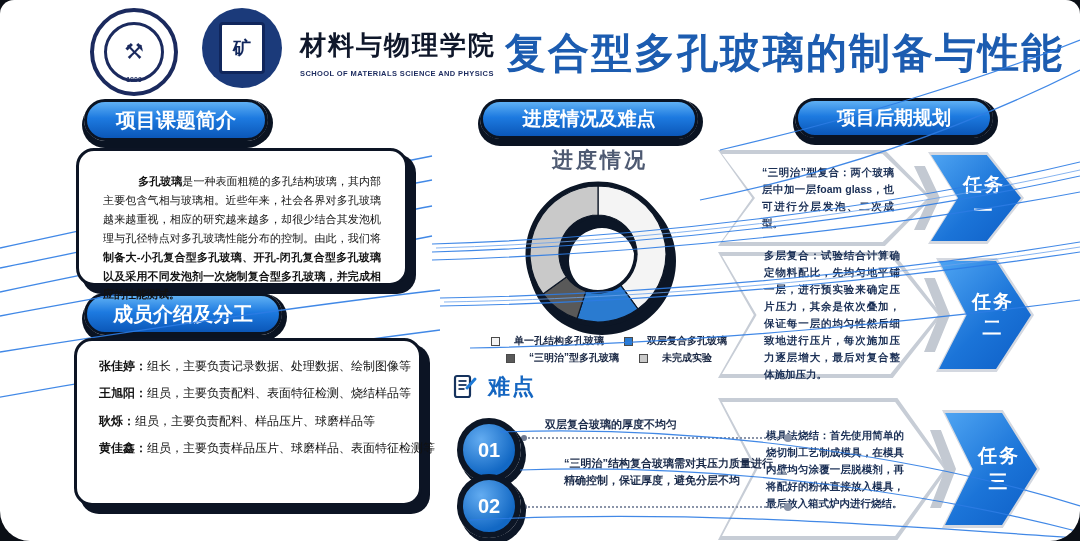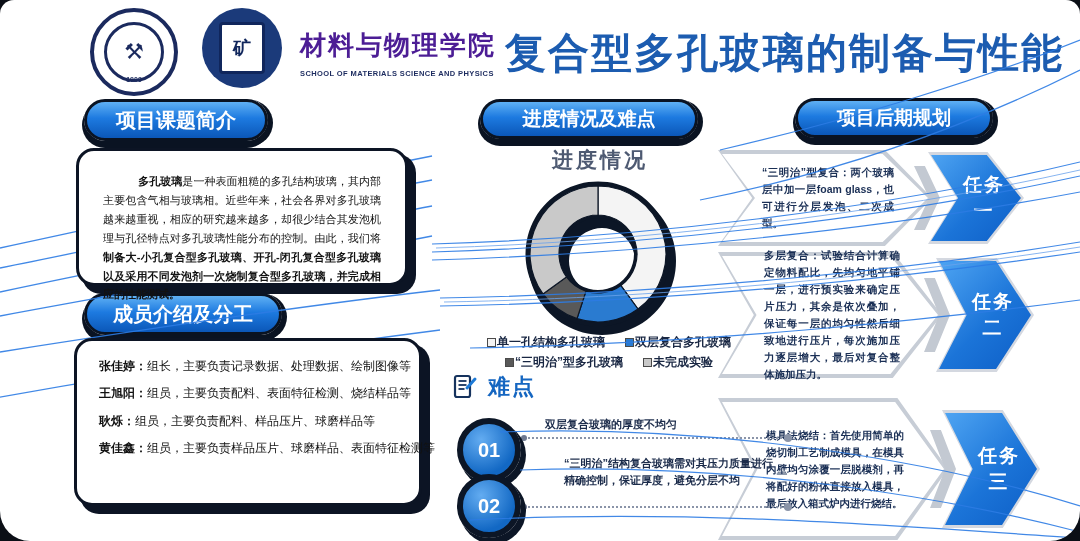--- a/index.html
+++ b/index.html
@@ -12,21 +12,21 @@
   #logo1{left:90px;top:8px;width:80px;height:80px;border:4px solid #1b2a5e;
          display:flex;align-items:center;justify-content:center;}
   #logo1 .inner{width:54px;height:54px;border:3px solid #1b2a5e;border-radius:50%;
          display:flex;align-items:center;justify-content:center;color:#1b2a5e;font-size:22px;font-weight:bold;}
   #logo1 .year{position:absolute;bottom:9px;left:0;right:0;text-align:center;font-size:7px;font-weight:bold;color:#1b2a5e;}
   #logo2{left:202px;top:8px;width:80px;height:80px;background:#1b3a7a;
          display:flex;align-items:center;justify-content:center;}
   #logo2 .inner{width:40px;height:46px;background:#fff;border-radius:4px;border:3px solid #10265c;
          display:flex;align-items:center;justify-content:center;color:#10265c;font-size:18px;font-weight:bold;}
   #college{position:absolute;left:300px;top:28px;width:200px;}
-  #college .cn{font-size:26px;font-weight:bold;color:#4c1d95;letter-spacing:2px;white-space:nowrap;}
+  #college .cn{font-size:26px;font-weight:bold;color:#0f172a;letter-spacing:2px;white-space:nowrap;}
   #college .en{margin-top:6px;font-size:7.5px;font-weight:bold;color:#1b2a5e;letter-spacing:.4px;white-space:nowrap;}
   #main-title{position:absolute;left:505px;top:26px;width:510px;font-size:41px;font-weight:bold;
          color:#1c5cb0;letter-spacing:2px;white-space:nowrap;}
 
   
   .pill{position:absolute;display:flex;align-items:center;justify-content:center;
         background:linear-gradient(180deg,#5fb0f4 0%,#1d7ae0 45%,#0b57b8 100%);
         border:3px solid #0a1322;border-radius:26px;
         box-shadow:0 5px 0 2px #0a1322, 3px 3px 0 2px #0a1322;
         color:#fff;font-weight:bold;}
@@ -44,21 +44,21 @@
   #members-card{left:74px;top:338px;width:348px;height:168px;padding:12px 22px;box-sizing:border-box;}
   .member-row{font-size:12px;line-height:2.28;color:#121212;white-space:nowrap;}
   .member-row .m-name{font-weight:bold;}
 
   
   #progress-label{position:absolute;left:510px;top:146px;width:180px;text-align:center;
         font-size:21px;font-weight:bold;color:#4e5a72;letter-spacing:3px;z-index:4;}
   #donut-wrap{position:absolute;left:516px;top:172px;width:168px;height:168px;z-index:4;}
   #legend{position:absolute;left:446px;top:334px;width:316px;display:flex;flex-wrap:wrap;
         justify-content:center;column-gap:10px;row-gap:3px;z-index:4;}
-  .legend-item{display:flex;align-items:center;gap:1px;font-size:12px;font-weight:bold;color:#182642;padding-left:10px;}
+  .legend-item{display:flex;align-items:center;gap:14px;font-size:10px;font-weight:bold;color:#182642;padding-left:10px;}
   .legend-swatch{width:9px;height:9px;border:1px solid #4a4a4a;box-sizing:border-box;}
 
   #difficulty-head{position:absolute;left:452px;top:372px;display:flex;align-items:center;gap:10px;z-index:6;}
   #difficulty-head .label{font-size:22px;font-weight:bold;color:#1566c1;letter-spacing:2px;}
 
   .num-circle{position:absolute;width:52px;height:52px;border-radius:50%;
         background:radial-gradient(circle at 35% 30%,#63acf1,#1268c4 70%);
         border:6px solid #0c1626;box-shadow:4px 5px 0 1px #0c1626;
         display:flex;align-items:center;justify-content:center;
         color:#fff;font-size:20px;font-weight:bold;z-index:6;}

